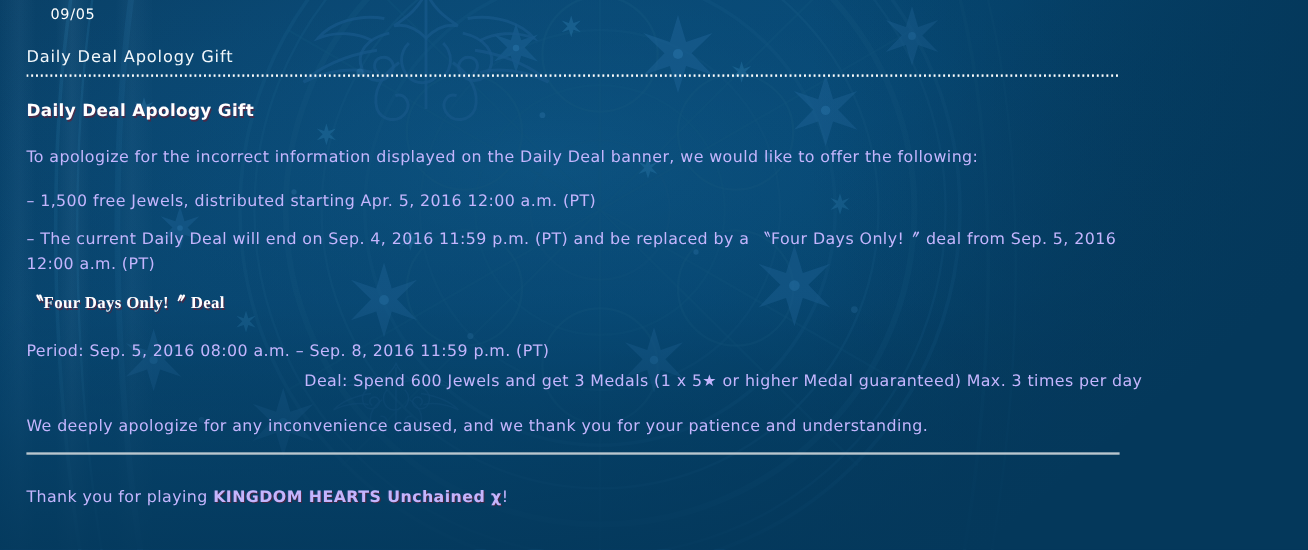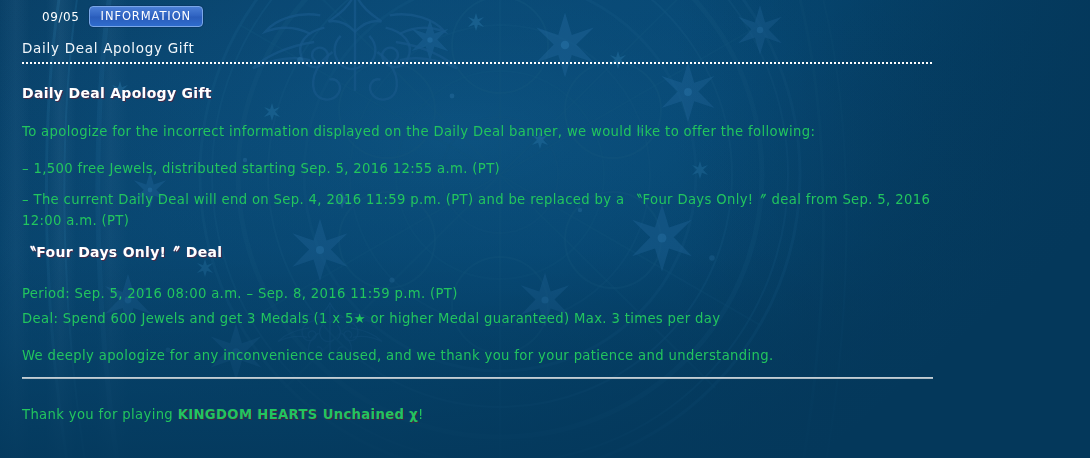--- a/index.html
+++ b/index.html
@@ -119,21 +119,21 @@
     font-weight:bold;
     letter-spacing:0.3px;
     color:#ffffff;
     text-shadow:1px 1px 0 rgba(120,20,40,0.55), -1px 0 0 rgba(40,70,130,0.5);
     white-space:nowrap;
   }
 
   p.para {
     font-size:13.2px;
     letter-spacing:0.35px;
-    color:#22c55e;
+    color:#c4b5fd;
     line-height:1.62;
   }
 
   .bold-inline {
     font-weight:bold;
     text-shadow:1px 1px 0 rgba(120,20,40,0.55), -1px 0 0 rgba(40,70,130,0.5);
   }
 </style>
 </head>
 <body>
@@ -266,40 +266,39 @@
   </g>
 </svg>
 
 <div id="bg-sheen"></div>
 <div id="bg-fade"></div>
 
 <div class="content">
 
   <div class="row-date">
     <span class="date-text">09/05</span>
-    <span class="badge">INFORMATION</span>
   </div>
 
   <div class="subject">Daily Deal Apology Gift</div>
 
   <div class="divider-dotted"></div>
 
   <h2 class="heading body-block" style="top:85px;">Daily Deal Apology Gift</h2>
 
   <p class="para body-block" style="top:121px;">To apologize for the incorrect information displayed on the Daily Deal banner, we would like to offer the following:</p>
 
-  <p class="para body-block" style="top:158px;">– 1,500 free Jewels, distributed starting Sep. 5, 2016 12:55 a.m. (PT)</p>
+  <p class="para body-block" style="top:158px;">– 1,500 free Jewels, distributed starting Apr. 5, 2016 12:00 a.m. (PT)</p>
 
   <p class="para body-block" style="top:189px; width:912px;">– The current Daily Deal will end on Sep. 4, 2016 11:59 p.m. (PT) and be replaced by a 〝Four Days Only!〞 deal from Sep. 5, 2016 12:00 a.m. (PT)</p>
 
-  <h2 class="heading body-block" style="top:244px;">〝Four Days Only!〞 Deal</h2>
+  <h2 class="heading body-block" style="top:244px;font-family:Liberation Serif, serif;">〝Four Days Only!〞 Deal</h2>
 
   <p class="para body-block" style="top:283px;">Period: Sep. 5, 2016 08:00 a.m. – Sep. 8, 2016 11:59 p.m. (PT)</p>
 
-  <p class="para body-block" style="top:308px;">Deal: Spend 600 Jewels and get 3 Medals (1 x 5★ or higher Medal guaranteed) Max. 3 times per day</p>
+  <p class="para body-block" style="top:308px;text-align:right;">Deal: Spend 600 Jewels and get 3 Medals (1 x 5★ or higher Medal guaranteed) Max. 3 times per day</p>
 
   <p class="para body-block" style="top:345px;">We deeply apologize for any inconvenience caused, and we thank you for your patience and understanding.</p>
 
   <div class="divider-solid"></div>
 
   <p class="para body-block" style="top:404px;"><span>Thank you for playing </span><span class="bold-inline">KINGDOM HEARTS Unchained χ</span><span>!</span></p>
 
 </div>
 
 </body></html>

